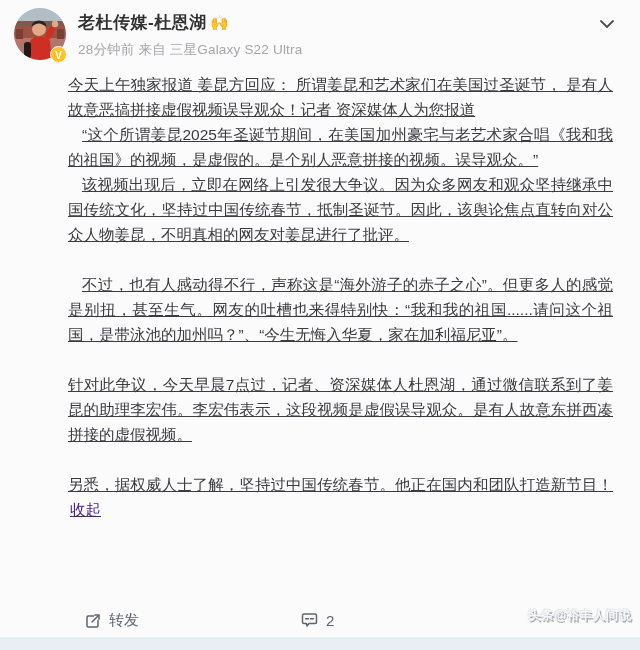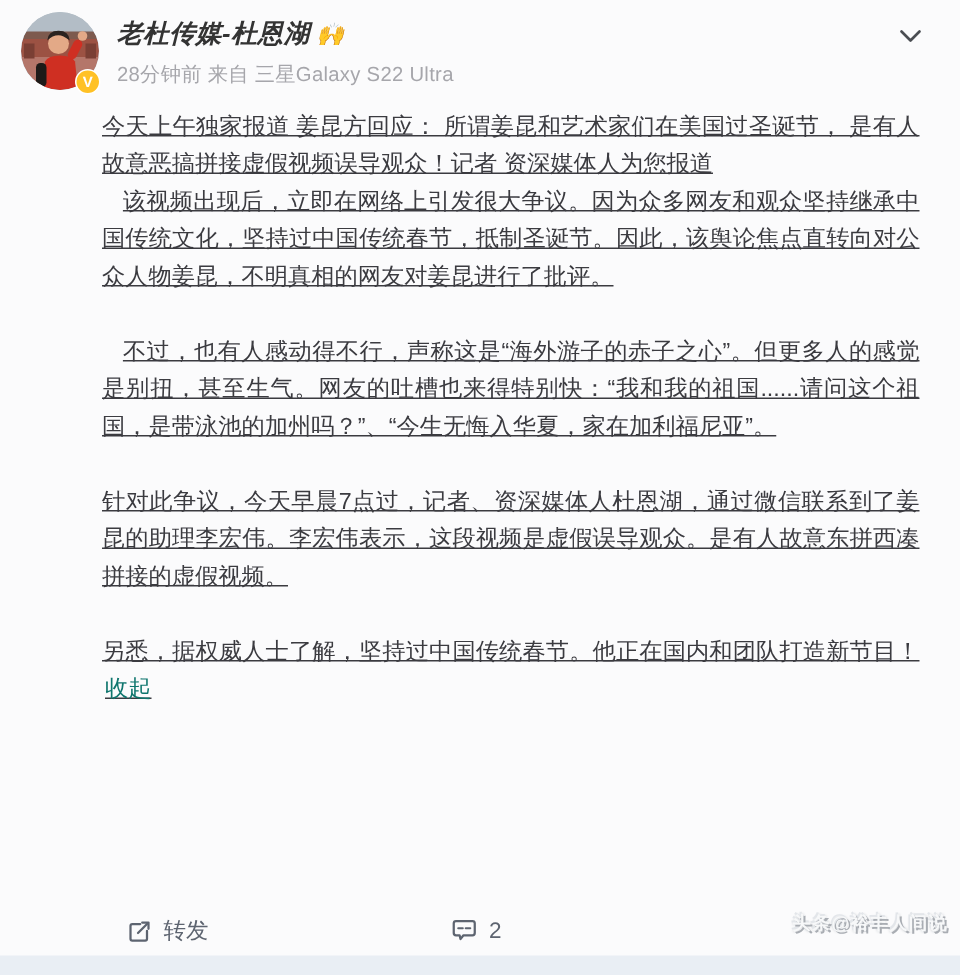--- a/index.html
+++ b/index.html
@@ -17,35 +17,35 @@
     overflow:hidden;cursor:pointer;background:#b3bdc6;
   }
   .avatar svg{display:block;}
   .v-badge{
     position:absolute;left:36px;top:38px;width:17px;height:17px;border-radius:50%;
     background:#ffc125;border:1.5px solid #fff;color:#fff;
     font-size:10px;font-weight:bold;line-height:17px;text-align:center;
     box-sizing:border-box;z-index:2;
   }
   .name-block{position:absolute;left:64px;top:3px;}
-  .username{font-size:17px;font-weight:bold;color:#333;letter-spacing:0.5px;cursor:pointer;font-style:italic;}
+  .username{font-size:17px;font-weight:bold;color:#333;letter-spacing:0.5px;cursor:pointer;}
   .username .emoji{font-size:15px;margin-left:4px;}
   .meta{margin-top:7px;font-size:13.5px;color:#a6a6ab;letter-spacing:0.2px;text-align:center;}
   .chevron{position:absolute;right:8px;top:5px;width:22px;height:22px;cursor:pointer;}
 
   
   .content{
     position:absolute;top:72px;left:68px;width:545px;
     font-size:15.5px;line-height:25px;color:#3b3b40;
     text-align:justify;
   }
   .content p{margin:0;text-decoration:underline;}
   .content p.indent{text-indent:0.9em;}
   .content p.gap{margin-top:25px;}
-  .collapse-link{color:#0f766e;text-decoration:none;cursor:pointer;margin-left:2px;}
+  .collapse-link{color:#4c1d95;text-decoration:none;cursor:pointer;margin-left:2px;}
 
   
   .toolbar{position:absolute;left:0;bottom:13px;width:640px;height:30px;text-align:center;}
   .tool-btn{
     position:absolute;top:4px;display:flex;align-items:center;gap:7px;
     color:#5d6470;font-size:15px;cursor:pointer;
   }
   .tool-btn svg{display:block;}
   .btn-repost{left:84px;}
   .btn-comment{left:300px;}
@@ -94,20 +94,21 @@
     </div>
     <div class="chevron">
       <svg width="22" height="22" viewBox="0 0 22 22">
         <polyline points="5,8 11,14 17,8" fill="none" stroke="#4a4d52" stroke-width="1.8" stroke-linecap="round" stroke-linejoin="round"></polyline>
       </svg>
     </div>
   </div>
 
   <div class="content">
     <p>今天上午独家报道  姜昆方回应： 所谓姜昆和艺术家们在美国过圣诞节， 是有人故意恶搞拼接虚假视频误导观众！记者 资深媒体人为您报道</p>
+    <p class="indent">“这个所谓姜昆2025年圣诞节期间，在美国加州豪宅与老艺术家合唱《我和我的祖国》的视频，是虚假的。是个别人恶意拼接的视频。误导观众。”</p>
     <p class="indent">该视频出现后，立即在网络上引发很大争议。因为众多网友和观众坚持继承中国传统文化，坚持过中国传统春节，抵制圣诞节。因此，该舆论焦点直转向对公众人物姜昆，不明真相的网友对姜昆进行了批评。</p>
     <p class="indent gap">不过，也有人感动得不行，声称这是“海外游子的赤子之心”。但更多人的感觉是别扭，甚至生气。网友的吐槽也来得特别快：“我和我的祖国......请问这个祖国，是带泳池的加州吗？”、“今生无悔入华夏，家在加利福尼亚”。</p>
     <p class="gap">针对此争议，今天早晨7点过，记者、资深媒体人杜恩湖，通过微信联系到了姜昆的助理李宏伟。李宏伟表示，这段视频是虚假误导观众。是有人故意东拼西凑拼接的虚假视频。</p>
     <p class="gap"><span>另悉，据权威人士了解，坚持过中国传统春节。他正在国内和团队打造新节目！</span>
       <a class="collapse-link">收起</a>
     </p>
   </div>
 
   <div class="toolbar">
     <div class="tool-btn btn-repost">

